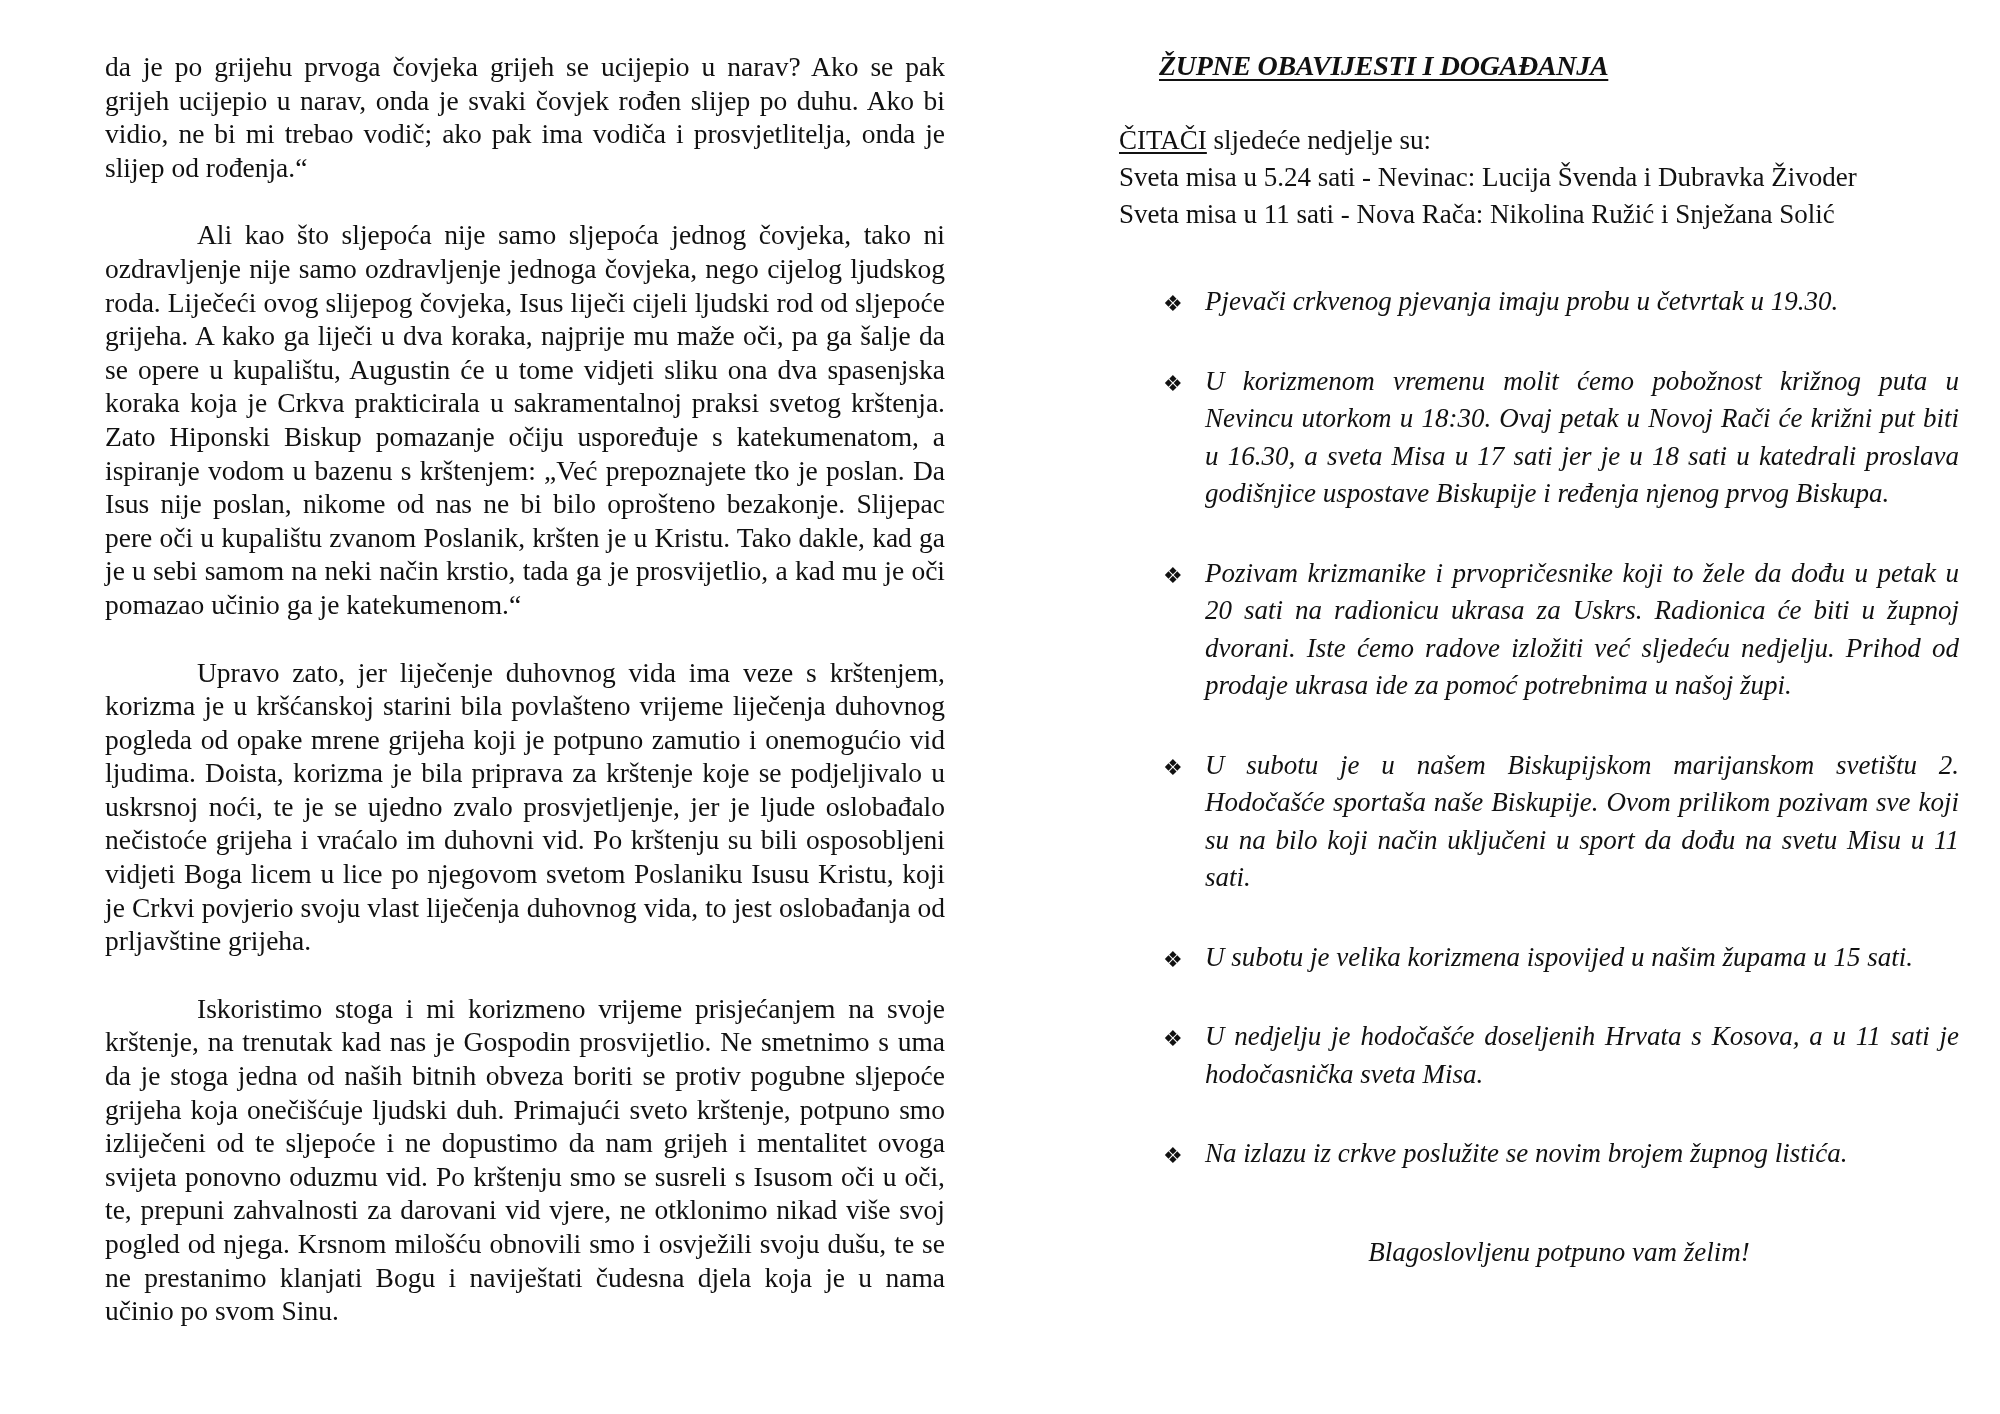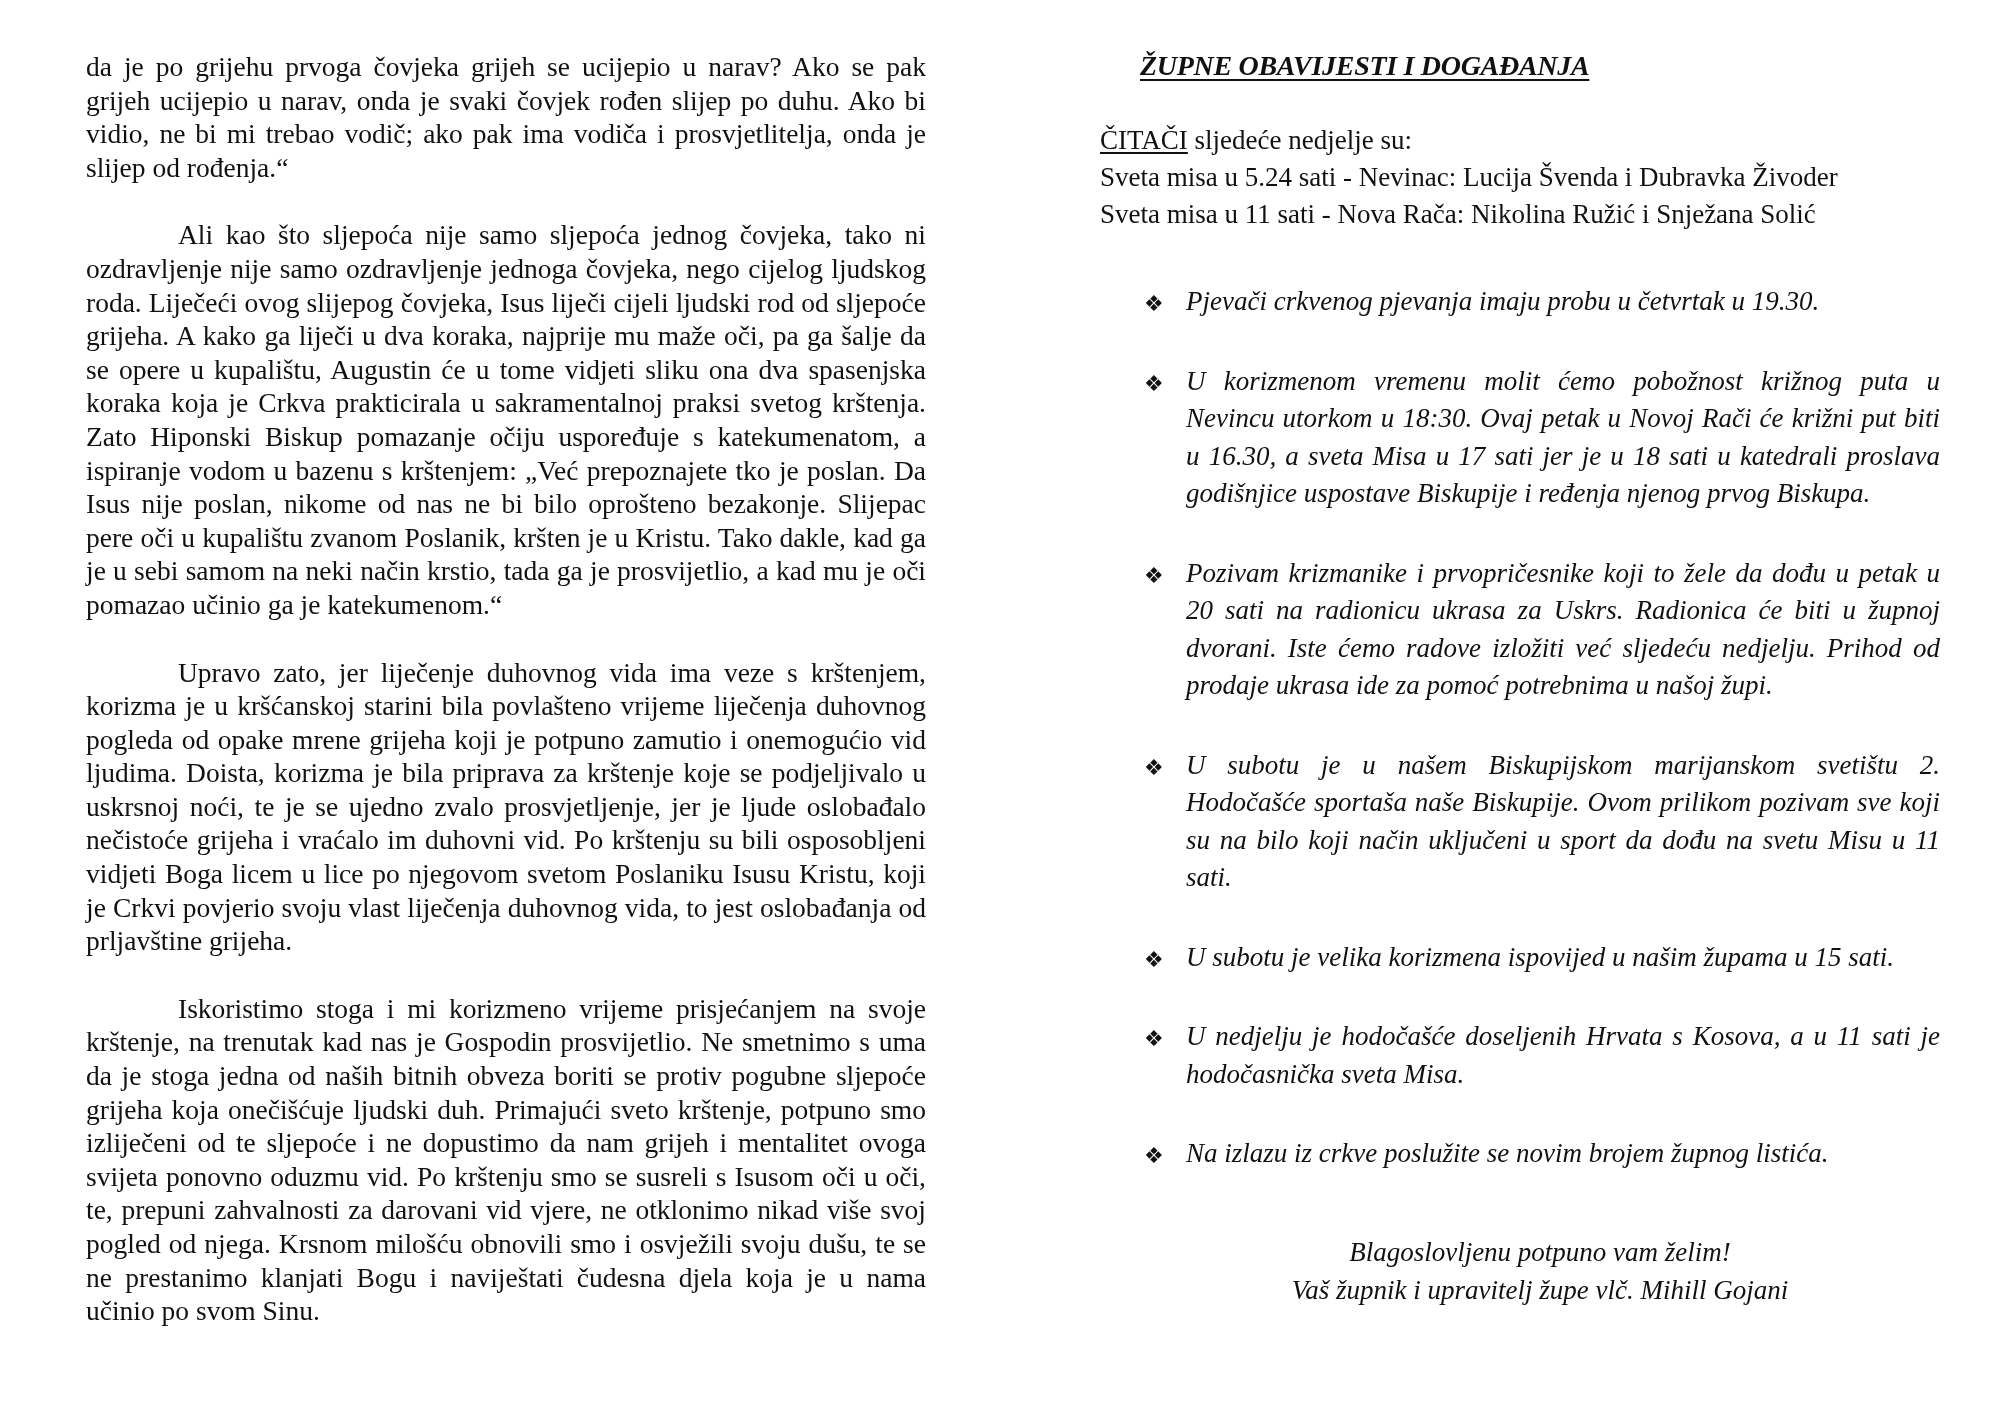--- a/index.html
+++ b/index.html
@@ -1,17 +1,17 @@
 <!DOCTYPE html>
 <html><head>
 <meta charset="utf-8">
 <style>
   html, body { margin: 0; padding: 0; background: #ffffff; }
   body { width: 2000px; height: 1414px; position: relative; overflow: hidden; color: #111; font-family: "Liberation Serif", serif; }
-  .page { position: absolute; top: 0; }
+  .page { position: absolute; top: 0; margin-left: 19px; }
   .left { left: 86px; width: 840px; top: 50px; }
   .left p { margin: 0 0 34px 0; font-size: 27.5px; line-height: 33.6px; text-align: justify; }
   .left p.first { text-indent: 0; }
   .left p.indent { text-indent: 92px; }
   .right { left: 1100px; width: 840px; top: 50px; }
   .heading { text-align: left; font-weight: bold; font-style: italic; font-size: 28px; text-decoration: underline; text-decoration-thickness: 2px; text-underline-offset: 4px; margin: 0 0 40px 0; padding-left: 40px; letter-spacing: -0.3px; }
   .readers { font-size: 27px; line-height: 37px; margin: 0 0 50px 0; }
   .readers .b { font-weight: normal; }
   .readers .u { text-decoration: underline; text-decoration-thickness: 2px; text-underline-offset: 3px; }
   ul.notices { list-style: none; margin: 0; padding: 0; }
@@ -49,15 +49,14 @@
     <li><span class="bullet">❖</span><span>U korizmenom vremenu molit ćemo pobožnost križnog puta u Nevincu utorkom u 18:30. Ovaj petak u Novoj Rači će križni put biti u 16.30, a sveta Misa u 17 sati jer je u 18 sati u katedrali proslava godišnjice uspostave Biskupije i ređenja njenog prvog Biskupa.</span></li>
     <li><span class="bullet">❖</span><span>Pozivam krizmanike i prvopričesnike koji to žele da dođu u petak u 20 sati na radionicu ukrasa za Uskrs. Radionica će biti u župnoj dvorani. Iste ćemo radove izložiti već sljedeću nedjelju. Prihod od prodaje ukrasa ide za pomoć potrebnima u našoj župi.</span></li>
     <li><span class="bullet">❖</span><span>U subotu je u našem Biskupijskom marijanskom svetištu 2. Hodočašće sportaša naše Biskupije. Ovom prilikom pozivam sve koji su na bilo koji način uključeni u sport da dođu na svetu Misu u 11 sati.</span></li>
     <li><span class="bullet">❖</span><span>U subotu je velika korizmena ispovijed u našim župama u 15 sati.</span></li>
     <li><span class="bullet">❖</span><span>U nedjelju je hodočašće doseljenih Hrvata s Kosova, a u 11 sati je hodočasnička sveta Misa.</span></li>
     <li><span class="bullet">❖</span><span>Na izlazu iz crkve poslužite se novim brojem župnog listića.</span></li>
   </ul>
 
   <div class="closing">
     <div>Blagoslovljenu potpuno vam želim!</div>
-    <div>Vaš župnik i upravitelj župe vlč. Mihill Gojani</div>
   </div>
 </div>
 
 </body></html>

